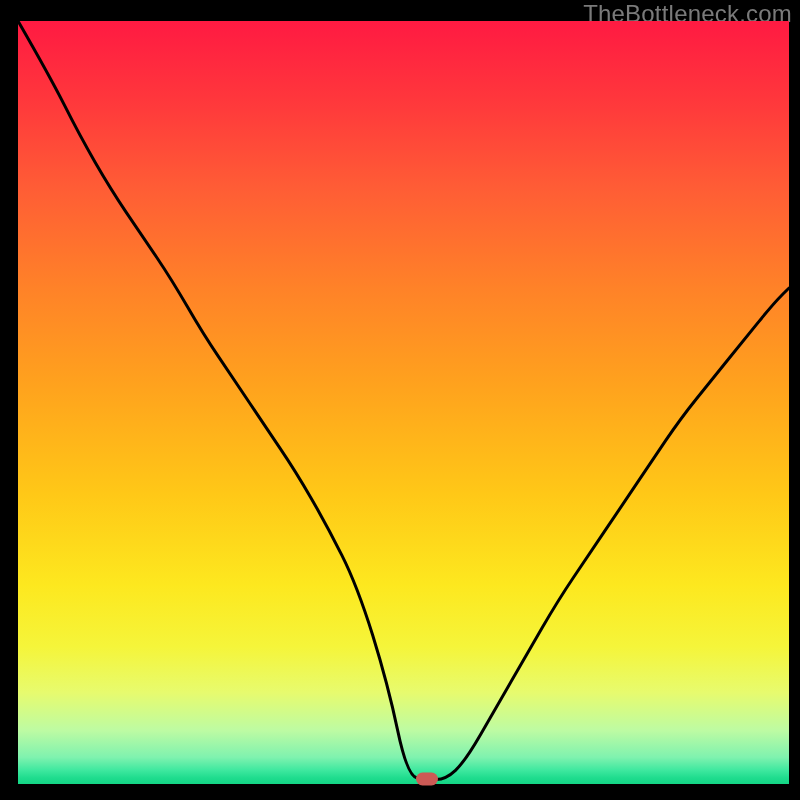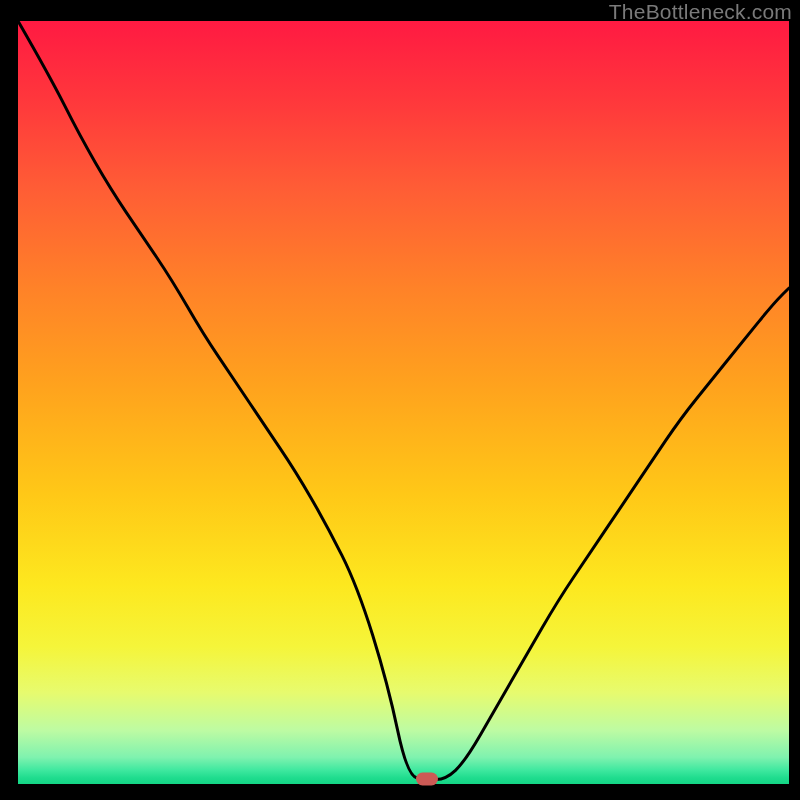--- a/index.html
+++ b/index.html
@@ -58,21 +58,21 @@
     height: 13px;
     background: #cc5a55;
     border-radius: 7px;
     transform: translate(-50%, -50%);
   }
   .watermark {
     position: absolute;
     top: 0;
     right: 8px;
     color: #7a7a7a;
-    font-size: 21px;
+    font-size: 24px;
     font-weight: 500;
     letter-spacing: 0.2px;
     user-select: none;
   }
 </style>
 </head>
 <body>
 
 <div class="watermark">TheBottleneck.com</div>
 

